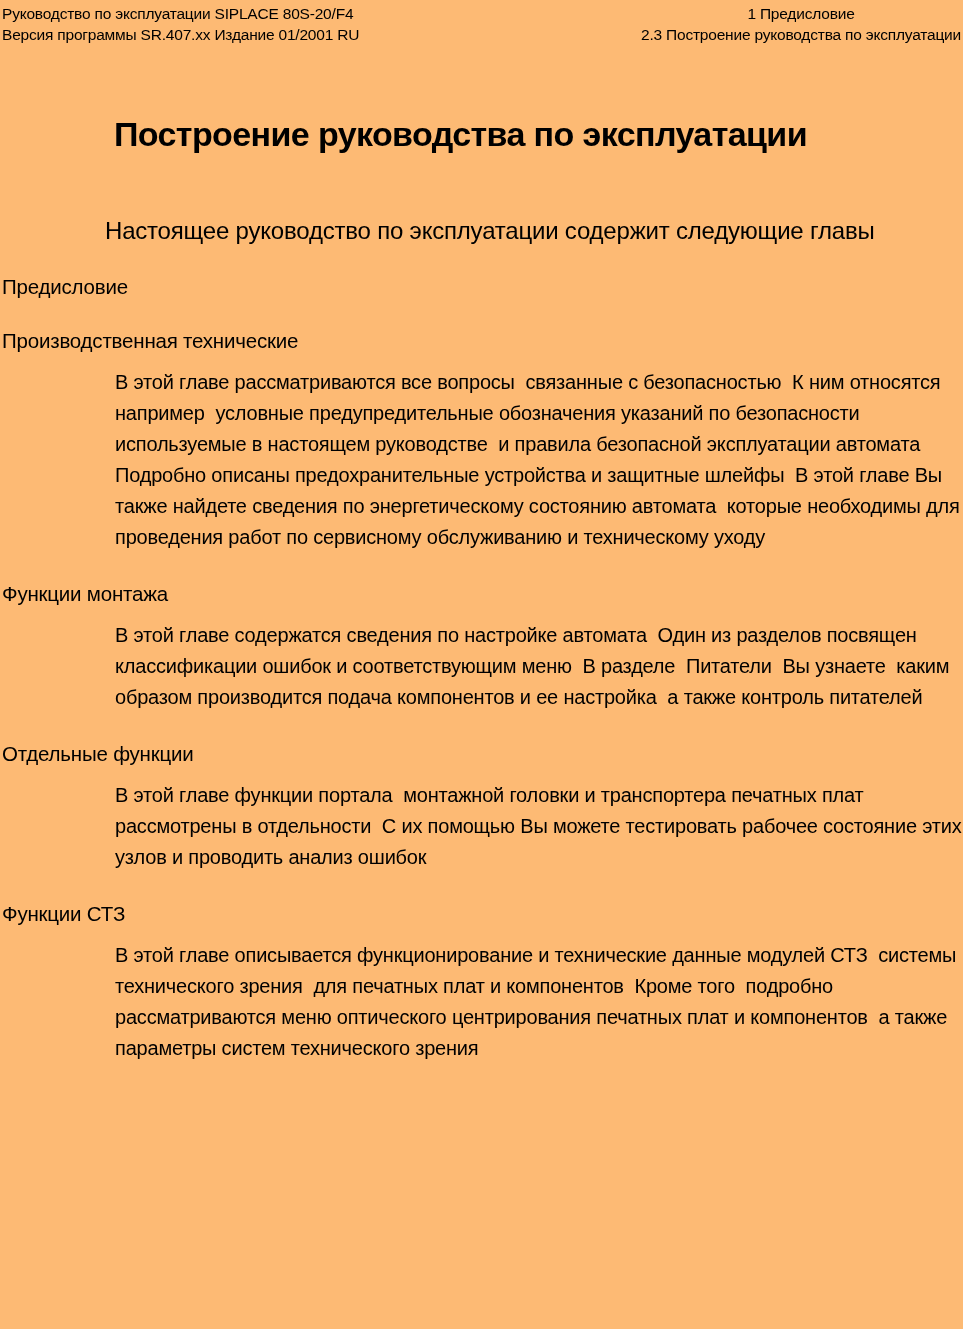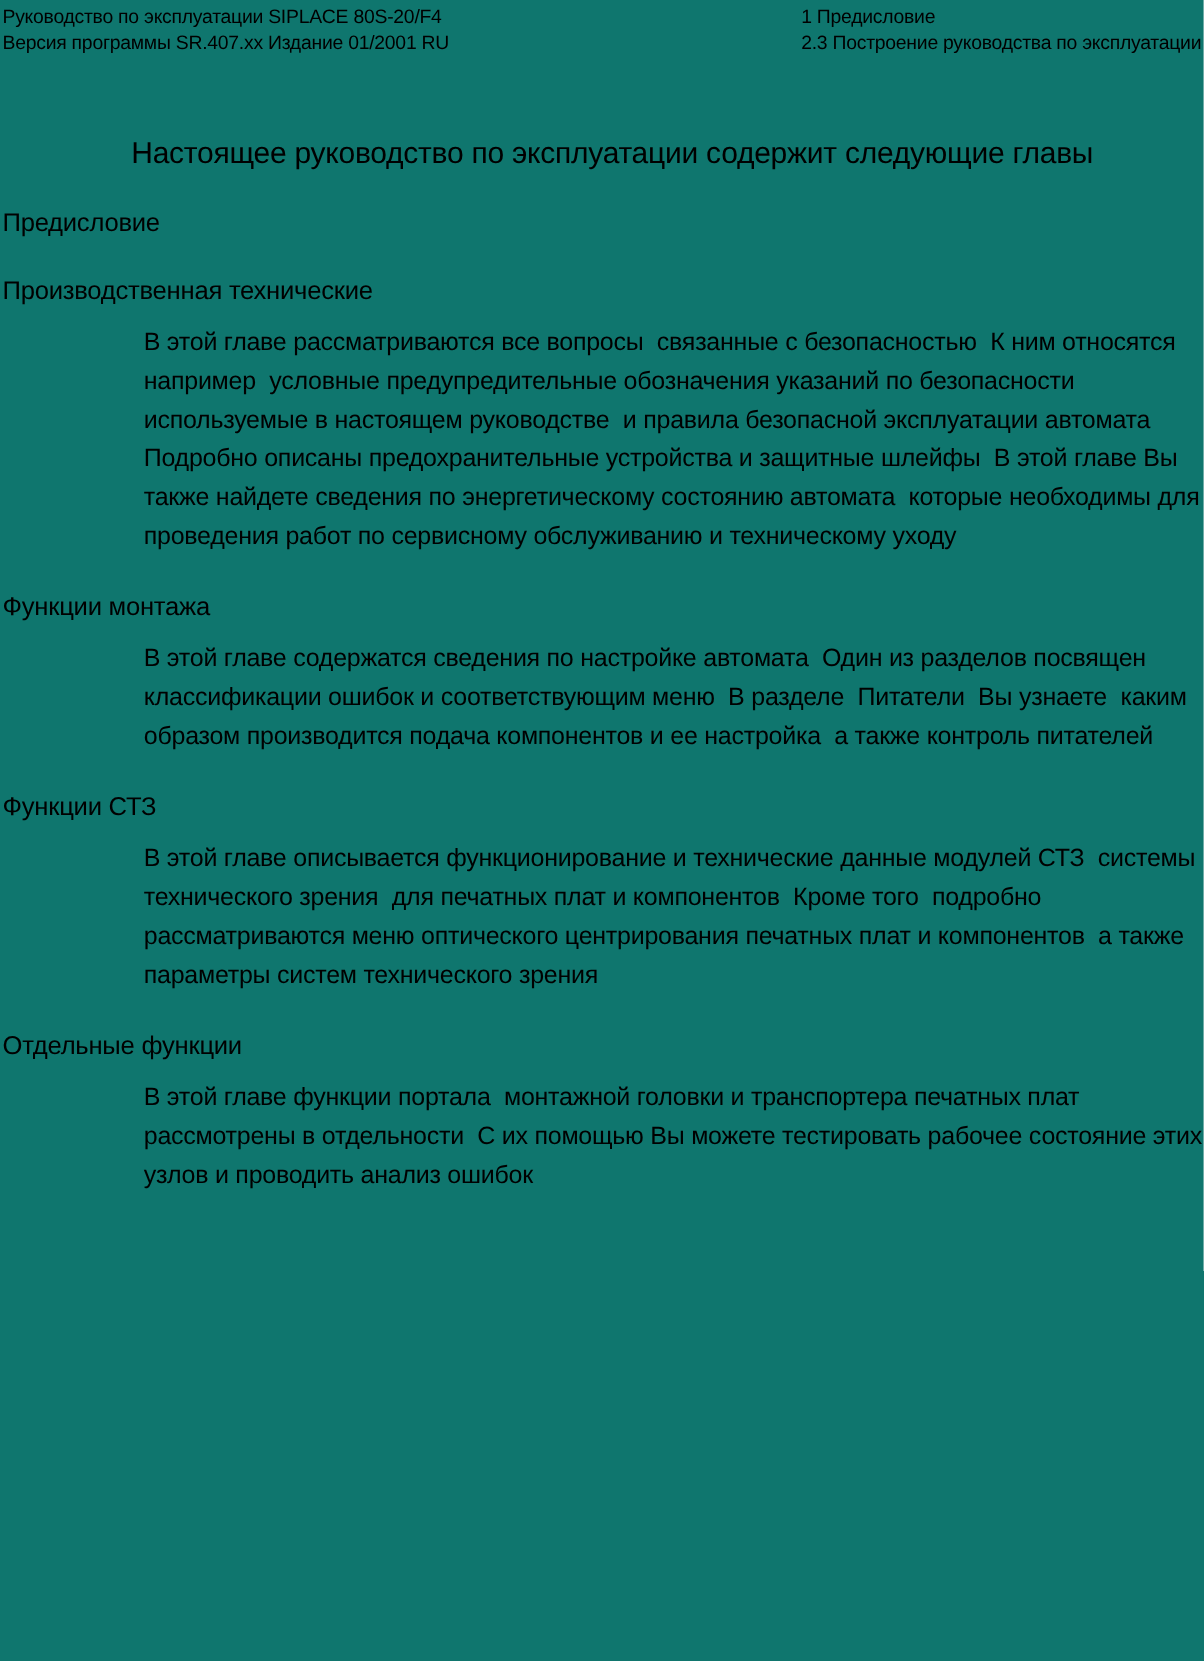--- a/index.html
+++ b/index.html
@@ -4,35 +4,35 @@
 <style>
   html, body {
     margin: 0;
     padding: 0;
     background: #ffffff;
   }
   .page {
     position: relative;
     width: 963px;
     height: 1329px;
-    background: #0f766e;
+    background: #fdba74;
     color: #000000;
     font-family: "Liberation Sans", "DejaVu Sans", sans-serif;
     overflow: hidden;
   }
   .hdr {
     display: flex;
     justify-content: space-between;
     align-items: flex-start;
     padding: 3px 2px 0 2px;
     font-size: 15.5px;
     line-height: 21px;
     letter-spacing: -0.2px;
   }
-  .hdr-right { text-align: left; }
+  .hdr-right { text-align: center; }
   .title {
     margin: 70px 0 0 114px;
     font-size: 34px;
     font-weight: 700;
     letter-spacing: -0.6px;
     line-height: 38px;
   }
   .intro {
     margin: 62px 0 0 105px;
     font-size: 24px;
@@ -63,20 +63,21 @@
     <div class="hdr-left">
       <div>Руководство по эксплуатации SIPLACE 80S-20/F4</div>
       <div>Версия программы SR.407.xx  Издание 01/2001 RU</div>
     </div>
     <div class="hdr-right">
       <div>1 Предисловие</div>
       <div>2.3 Построение руководства по эксплуатации</div>
     </div>
   </header>
 
+  <h1 class="title">Построение руководства по эксплуатации</h1>
 
   <p class="intro">Настоящее руководство по эксплуатации содержит следующие главы</p>
 
   <section>
     <h2 class="sec-heading">Предисловие</h2>
   </section>
 
   <section>
     <h2 class="sec-heading">Производственная технические</h2>
     <p class="sec-body">В этой главе рассматриваются все вопросы  связанные с безопасностью  К ним относятся
@@ -89,27 +90,27 @@
 
 
   <section>
     <h2 class="sec-heading">Функции монтажа</h2>
     <p class="sec-body">В этой главе содержатся сведения по настройке автомата  Один из разделов посвящен
 классификации ошибок и соответствующим меню  В разделе  Питатели  Вы узнаете  каким
 образом производится подача компонентов и ее настройка  а также контроль питателей</p>
   </section>
 
   <section>
+    <h2 class="sec-heading">Отдельные функции</h2>
+    <p class="sec-body">В этой главе функции портала  монтажной головки и транспортера печатных плат
+рассмотрены в отдельности  С их помощью Вы можете тестировать рабочее состояние этих
+узлов и проводить анализ ошибок</p>
+  </section>
+
+  <section>
     <h2 class="sec-heading">Функции СТЗ</h2>
     <p class="sec-body">В этой главе описывается функционирование и технические данные модулей СТЗ  системы
 технического зрения  для печатных плат и компонентов  Кроме того  подробно
 рассматриваются меню оптического центрирования печатных плат и компонентов  а также
 параметры систем технического зрения</p>
   </section>
 
-  <section>
-    <h2 class="sec-heading">Отдельные функции</h2>
-    <p class="sec-body">В этой главе функции портала  монтажной головки и транспортера печатных плат
-рассмотрены в отдельности  С их помощью Вы можете тестировать рабочее состояние этих
-узлов и проводить анализ ошибок</p>
-  </section>
-
 </div>
 
 </body></html>

